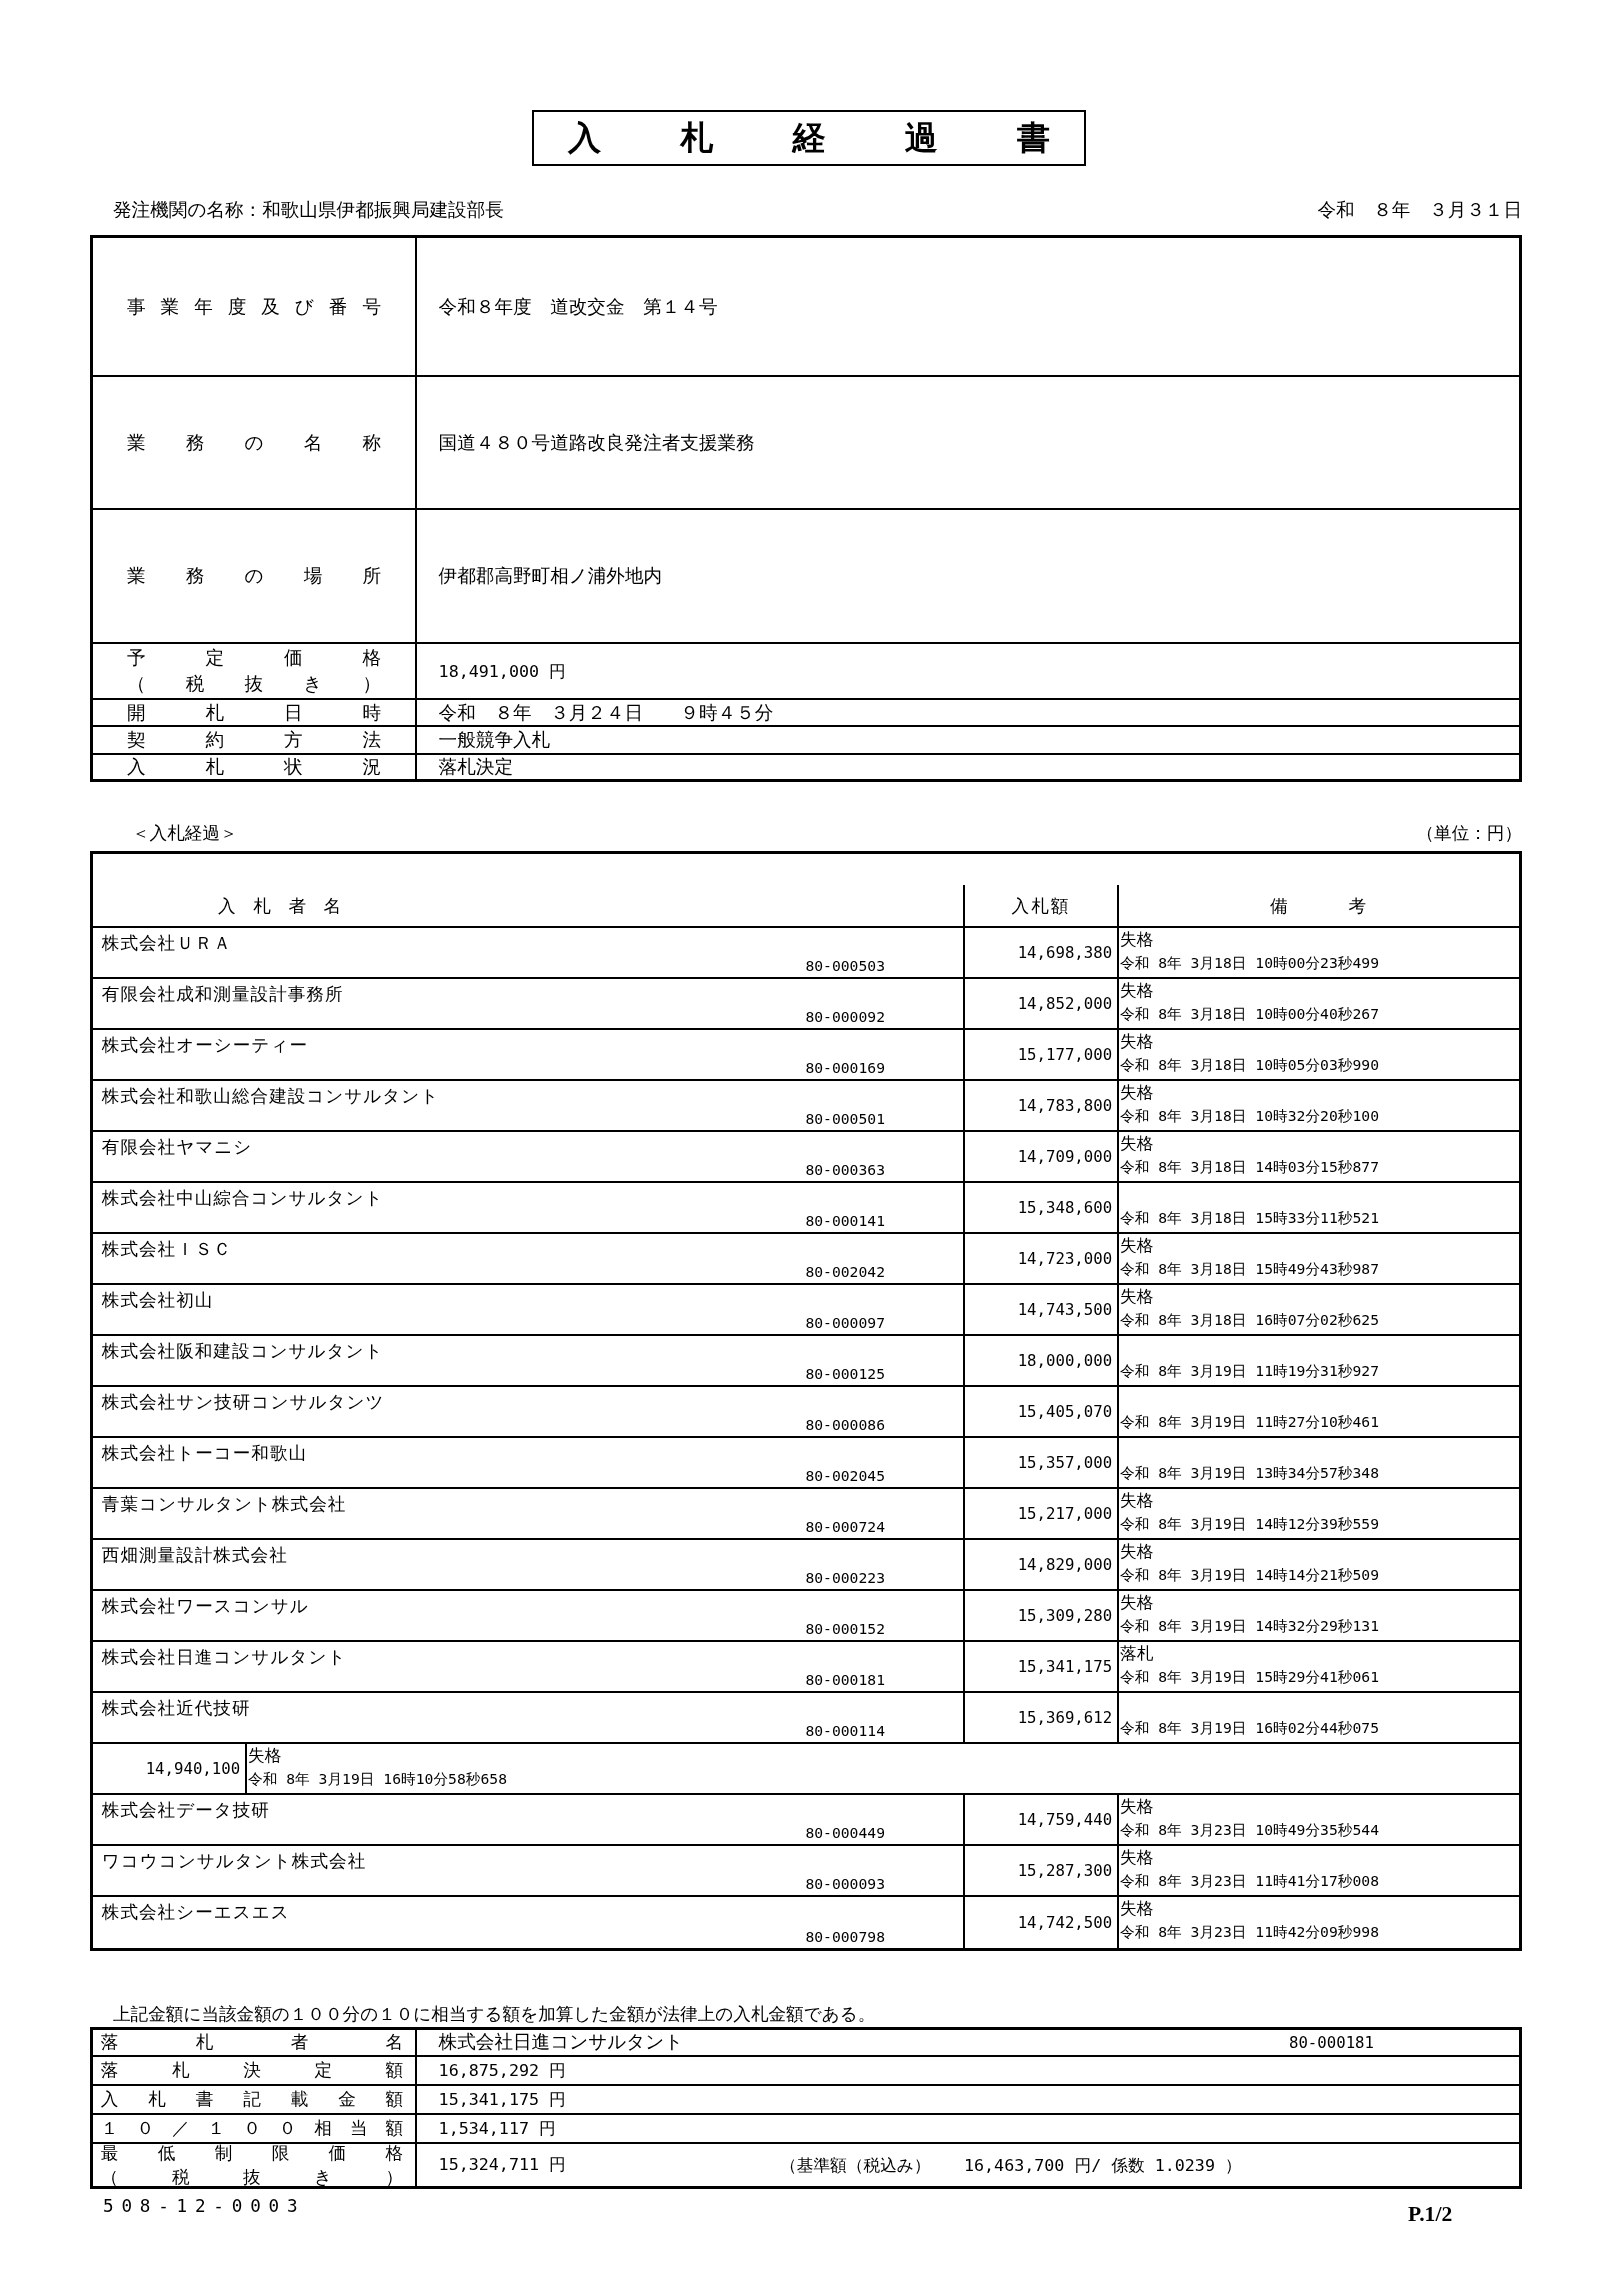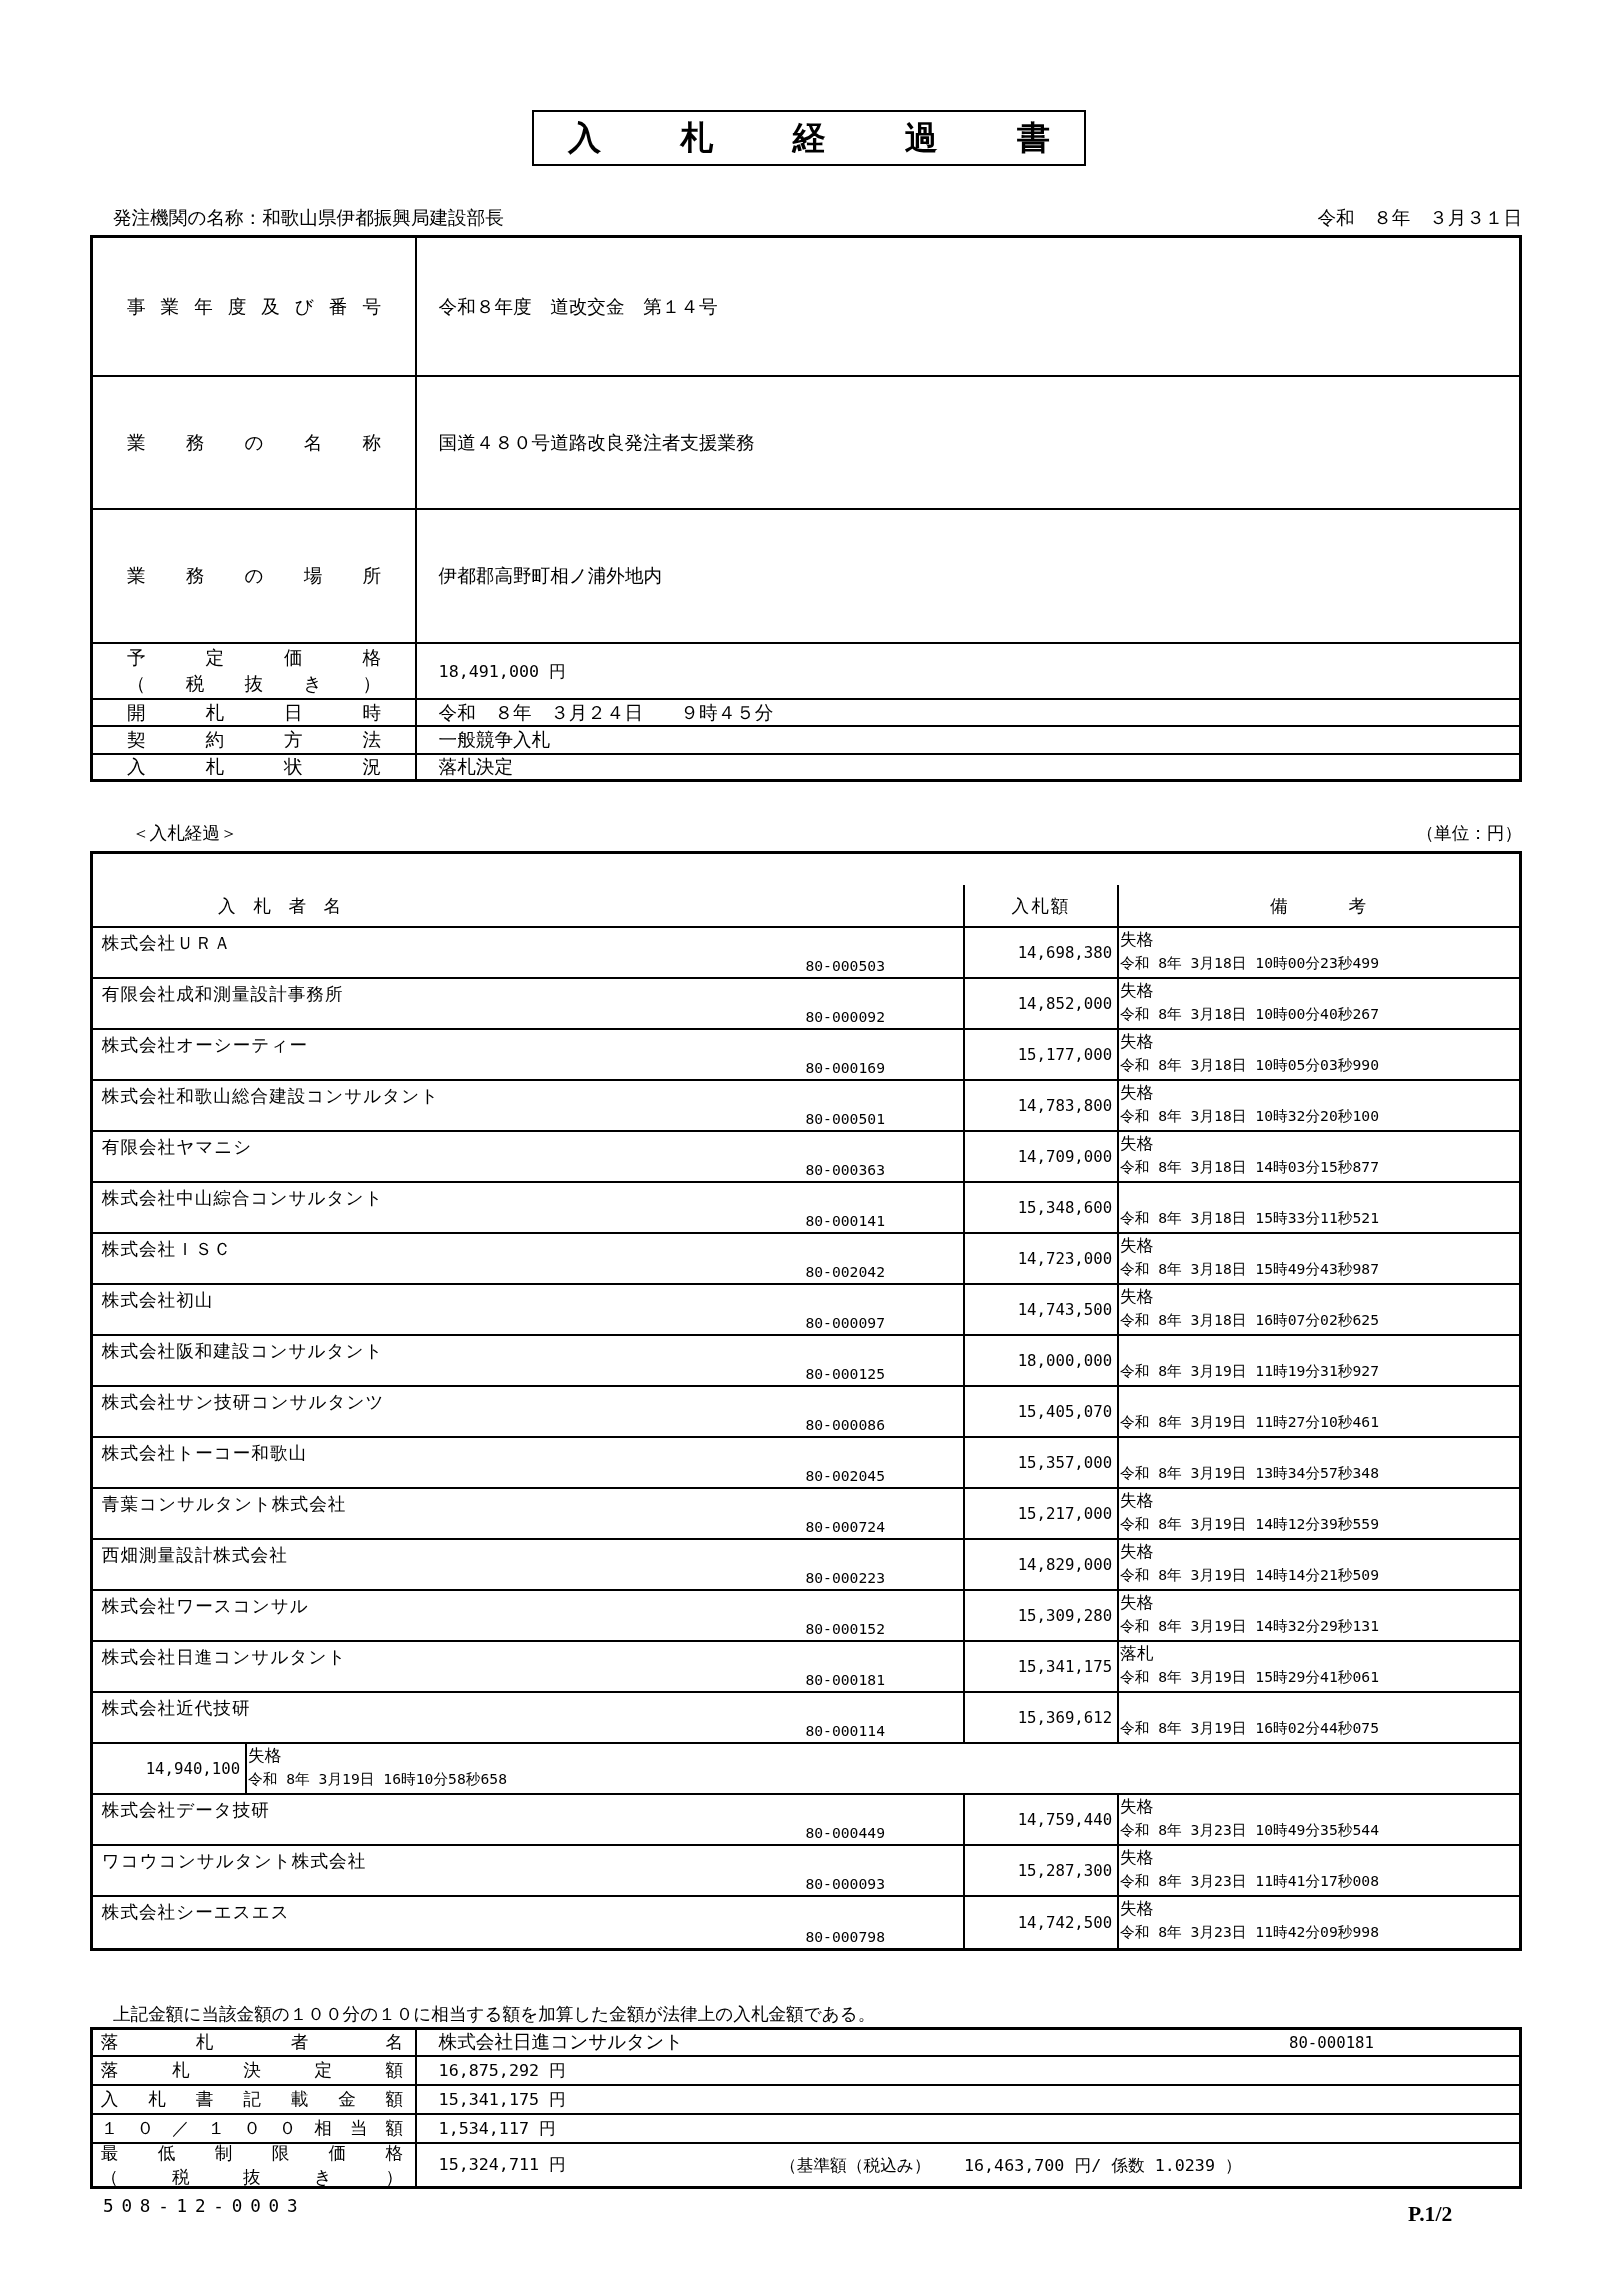--- a/index.html
+++ b/index.html
@@ -15,21 +15,21 @@
   #title-box{
     position:absolute;left:532px;top:110px;width:554px;height:56px;
     border:2.9px solid #000;box-sizing:border-box;
     display:flex;align-items:center;
     font-size:33px;font-weight:bold;
     padding:0 34px;
   }
   .justify-label{display:flex;justify-content:space-between;width:100%;}
   
   #agency-row{
-    position:absolute;left:113px;top:205px;width:1409px;
+    position:absolute;left:113px;top:197px;width:1409px;
     display:flex;justify-content:space-between;align-items:flex-end;
     font-size:18.6px;
   }
   
   .doc-table{
     position:absolute;left:90px;width:1432px;
     border:3.9px solid #000;box-sizing:border-box;
     background:#fff;
   }
   .trow{display:flex;border-bottom:2.9px solid #000;box-sizing:border-box;}

